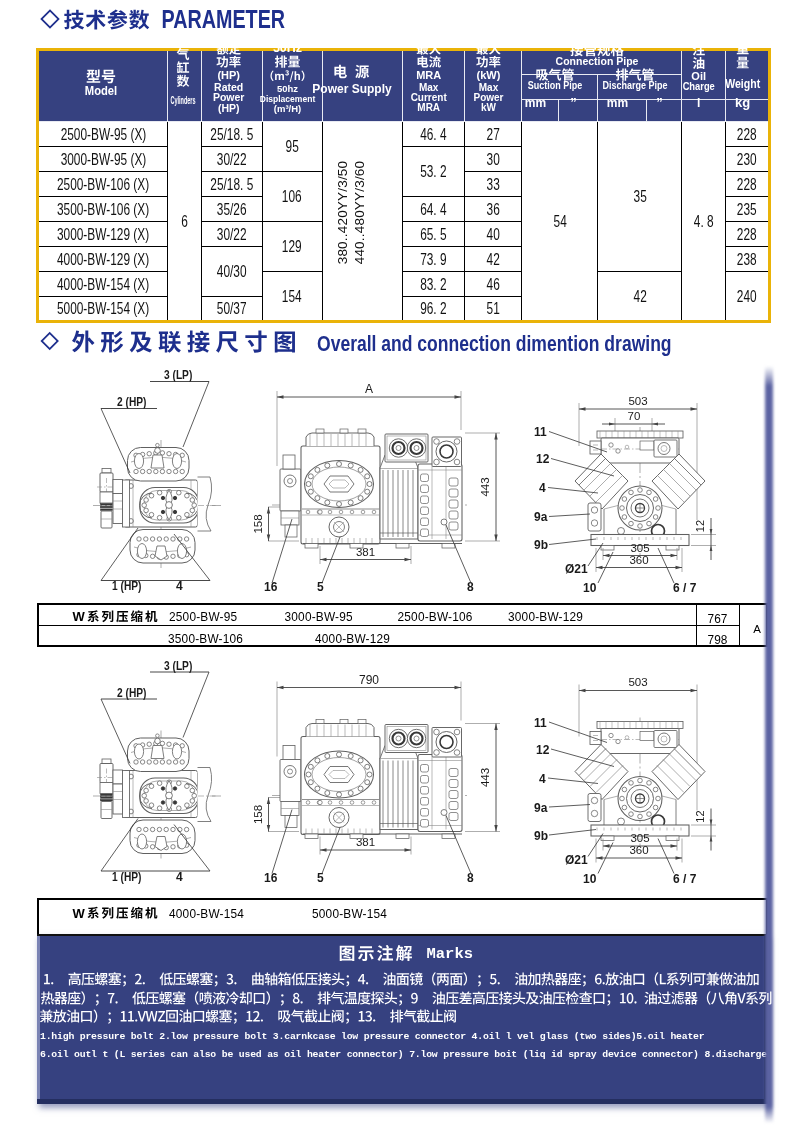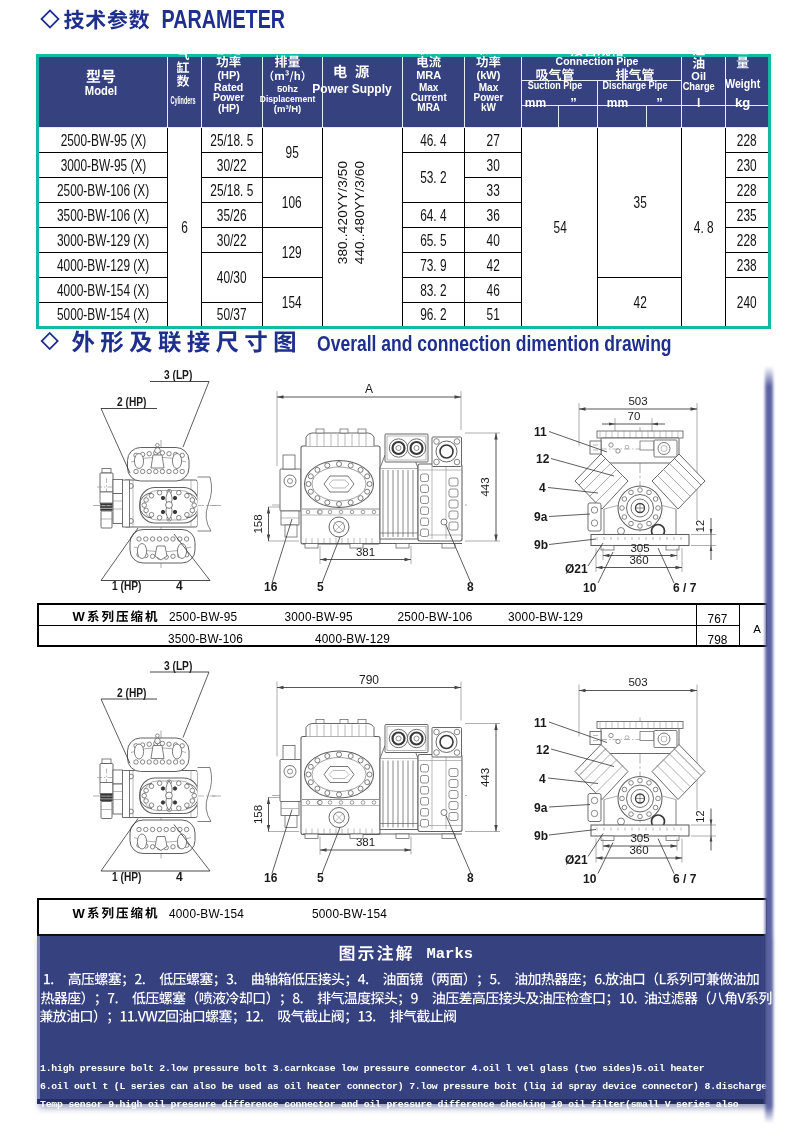--- a/index.html
+++ b/index.html
@@ -1,27 +1,27 @@
 <!DOCTYPE html>
 <html><head><meta charset="utf-8"><style>
 html,body{margin:0;padding:0;background:#fff}
 #page{position:relative;width:800px;height:1137px;background:#fff;overflow:hidden;
  font-family:"Liberation Sans",sans-serif}
-#mt{position:absolute;left:36px;top:54px;border-collapse:collapse;table-layout:fixed;
- border:3px solid #14b8a6}
+#mt{position:absolute;left:36px;top:48px;border-collapse:collapse;table-layout:fixed;
+ border:3px solid #eab308}
 #mt td{border:1px solid #000;padding:0;text-align:center;vertical-align:middle;overflow:hidden}
 #mt tr.h td{background:#364180;border:1.4px solid #e8eaf2}
 #mt tr{height:25px}
 #mt .n{display:inline-block;font-size:16.5px;transform:scale(0.72,1);white-space:nowrap;
  font-family:"Liberation Sans",sans-serif;color:#111;letter-spacing:0}
 
 #fbox{position:absolute;left:37px;top:933.5px;width:727px;height:163.4px;background:#364180;
  border-top:2.6px solid #111;border-bottom:5.5px solid #242e60;border-right:4px solid #242e60;
  box-shadow:inset 3px 0 0 #7a83b4, 2px 4px 6px rgba(70,80,140,0.55)}
-#eng{position:absolute;left:40px;top:1060px;width:726px;font-family:"Liberation Mono",monospace;
+#eng{position:absolute;left:40px;top:1028px;width:726px;font-family:"Liberation Mono",monospace;
  font-size:9.8px;font-weight:bold;color:#fff;line-height:17.8px;white-space:nowrap;letter-spacing:-0.2px}
 #rstrip{position:absolute;left:765px;top:366px;width:7.5px;height:757px;filter:blur(1.4px);background:linear-gradient(to bottom, rgba(91,99,162,0) 0px, rgba(91,99,162,1) 20px, rgba(91,99,162,1) 740px, rgba(91,99,162,0) 100%)}
 </style></head>
 <body>
 <div id="page">
 <table id="mt">
       <colgroup>
         <col style="width:130px">
         <col style="width:34px">
         <col style="width:57.5px">
@@ -133,21 +133,20 @@
     <div style="position:absolute;left:695.5px;top:603px;width:1.3px;height:44px;background:#000"></div>
     <div style="position:absolute;left:739px;top:603px;width:1.3px;height:44px;background:#000"></div>
     <div style="position:absolute;left:765.6px;top:603px;width:2.4px;height:44px;background:#000"></div>
     <div style="position:absolute;left:37px;top:897.5px;width:731px;height:2.4px;background:#000"></div>
     <div style="position:absolute;left:37px;top:897.5px;width:1.5px;height:36px;background:#000"></div>
     <div style="position:absolute;left:765.6px;top:897.5px;width:2.4px;height:36px;background:#000"></div>
     <div id="fbox"></div>
     <div id="eng">
       <div>1.high pressure bolt 2.low pressure bolt 3.carnkcase low pressure connector 4.oil l vel glass (two sides)5.oil heater</div>
       <div>6.oil outl t (L series can also be used as oil heater connector) 7.low pressure boit (liq id spray device connector) 8.discharge</div>
-      <div>Temp sensor 9.high oil pressure difference connector and oil pressure difference checking 10 oil filter(small V series also</div>
     </div>
 <div id="rstrip"></div>
 <svg width="800" height="1137" viewBox="0 0 800 1137" style="position:absolute;left:0;top:0;z-index:30;pointer-events:none">
 <defs>
         <path id="g0" d="M90 -814H547V-709H90ZM56 -604H569V-498H56ZM46 -54H951V57H46ZM148 -243H851V-134H148ZM364 -773H476V-305H364ZM438 -322H561V28H438ZM611 -792H721V-452H611ZM794 -838H908V-409Q908 -368 899 -345Q889 -322 861 -308Q833 -296 794 -293Q755 -290 702 -290Q699 -313 688 -343Q678 -374 666 -395Q700 -394 732 -394Q765 -394 775 -395Q787 -395 791 -398Q794 -401 794 -411ZM169 -772H279V-593Q279 -539 267 -480Q254 -421 218 -369Q182 -316 113 -278Q105 -290 91 -306Q76 -322 61 -338Q45 -354 35 -362Q96 -394 124 -432Q152 -471 161 -513Q169 -556 169 -596Z"></path>
         <path id="g1" d="M292 -710V-617H700V-710ZM172 -815H828V-513H172ZM53 -450H943V-341H53ZM250 -267H739V-158H250ZM703 -267H833Q833 -267 832 -257Q831 -248 830 -237Q828 -225 827 -217Q817 -140 806 -87Q794 -34 780 -2Q765 30 747 47Q725 68 699 75Q673 83 637 85Q608 86 562 87Q516 87 464 84Q462 58 451 26Q439 -6 422 -30Q473 -26 522 -24Q571 -23 594 -23Q611 -23 622 -24Q633 -26 642 -32Q656 -42 666 -68Q677 -94 686 -140Q695 -185 703 -251ZM261 -408 390 -390Q379 -351 365 -309Q352 -266 339 -227Q326 -188 314 -158H176Q190 -191 205 -234Q220 -277 235 -322Q249 -367 261 -408Z"></path>
         <path id="g2" d="M249 -751H931V-650H249ZM260 -603H848V-505H260ZM151 -452H712V-349H151ZM239 -850 359 -821Q332 -743 293 -669Q255 -595 210 -533Q165 -470 117 -424Q106 -434 86 -448Q66 -462 46 -475Q25 -488 10 -496Q84 -557 144 -651Q204 -745 239 -850ZM662 -452H785Q785 -385 788 -323Q791 -260 797 -208Q803 -155 813 -115Q823 -76 837 -54Q852 -33 871 -33Q883 -33 888 -68Q892 -103 893 -164Q911 -144 932 -123Q954 -103 973 -90Q967 2 944 44Q921 87 864 87Q799 87 760 44Q721 1 700 -74Q680 -149 672 -246Q664 -344 662 -452Z"></path>
         <path id="g3" d="M33 -500H500V-395H33ZM129 -747H467V-642H129ZM373 -325H468V52H373ZM208 -685H315V-62H208ZM125 -864 234 -843Q223 -784 205 -724Q187 -665 166 -612Q144 -559 120 -520Q110 -528 92 -538Q75 -549 56 -559Q37 -569 23 -575Q58 -629 84 -707Q110 -784 125 -864ZM56 -69Q125 -74 222 -85Q319 -95 422 -105L425 -11Q327 4 231 18Q135 32 57 44ZM56 -324H151V-28L56 -9ZM502 -766H952V-651H502ZM491 -81H969V34H491ZM659 -725H782V-22H659Z"></path>
         <path id="g4" d="M60 -335H444V-238H60ZM43 -672H534V-578H43ZM424 -838 525 -798Q500 -764 477 -732Q454 -699 434 -676L358 -710Q369 -728 381 -751Q393 -773 405 -796Q416 -819 424 -838ZM233 -851H344V-399H233ZM67 -797 153 -833Q173 -804 190 -769Q207 -735 213 -708L123 -669Q118 -695 102 -731Q86 -767 67 -797ZM236 -634 314 -587Q290 -547 251 -507Q213 -467 170 -432Q126 -397 84 -373Q74 -393 56 -419Q39 -445 22 -461Q63 -478 104 -505Q144 -533 180 -566Q215 -600 236 -634ZM329 -609Q343 -603 368 -589Q392 -575 421 -558Q449 -542 473 -528Q496 -514 506 -506L443 -423Q429 -437 407 -455Q385 -474 360 -494Q335 -514 312 -532Q289 -550 272 -562ZM604 -665H959V-554H604ZM612 -847 722 -831Q707 -730 684 -635Q661 -540 628 -458Q595 -377 551 -316Q543 -326 527 -341Q511 -356 494 -370Q478 -384 465 -392Q505 -444 534 -516Q563 -588 582 -673Q602 -757 612 -847ZM789 -597 900 -588Q879 -417 835 -287Q792 -157 713 -63Q635 31 511 94Q506 82 495 64Q484 45 471 26Q459 8 449 -3Q562 -54 631 -135Q700 -217 738 -332Q775 -446 789 -597ZM671 -575Q692 -451 731 -341Q770 -231 832 -147Q894 -62 982 -13Q963 2 940 30Q917 58 904 81Q809 20 744 -74Q679 -168 638 -291Q597 -413 572 -557ZM80 -147 150 -216Q205 -195 264 -166Q322 -137 375 -107Q428 -77 466 -51L395 27Q359 -1 306 -33Q253 -65 194 -95Q135 -125 80 -147ZM407 -335H427L445 -339L510 -315Q479 -202 417 -122Q355 -43 270 8Q184 59 80 87Q72 67 56 40Q41 12 26 -3Q119 -24 197 -65Q274 -106 329 -170Q383 -234 407 -320ZM80 -147Q103 -180 128 -222Q152 -263 174 -308Q196 -353 211 -393L317 -374Q299 -330 277 -284Q254 -238 231 -197Q207 -155 186 -123Z"></path>
         <path id="g5" d="M516 -793H965V-689H516ZM691 -729 793 -706Q777 -664 761 -625Q745 -586 731 -557L640 -580Q649 -601 659 -627Q668 -653 677 -680Q686 -707 691 -729ZM524 -604H934V-138H831V-513H623V-134H524ZM680 -477H781Q779 -357 771 -265Q762 -173 735 -104Q709 -36 653 13Q598 62 504 95Q496 75 479 50Q461 24 445 10Q529 -18 576 -57Q623 -97 644 -154Q666 -211 672 -290Q678 -370 680 -477ZM741 -60 802 -135Q831 -114 866 -89Q900 -64 931 -39Q962 -15 982 5L918 89Q899 68 869 42Q838 15 805 -11Q771 -38 741 -60ZM43 -752H500V-576H392V-656H146V-576H43ZM115 -229H456V81H347V-136H219V81H115ZM149 -38H389V55H149ZM193 -642 298 -622Q263 -557 211 -498Q160 -439 85 -389Q78 -402 66 -416Q54 -431 42 -445Q29 -459 18 -466Q81 -503 125 -550Q170 -598 193 -642ZM232 -578H398V-489H187ZM381 -578H405L426 -581L490 -538Q451 -453 385 -386Q320 -319 238 -271Q157 -223 69 -195Q66 -211 59 -233Q52 -255 43 -276Q35 -296 27 -308Q106 -328 176 -364Q246 -400 300 -449Q354 -499 381 -560ZM192 -823 306 -847Q320 -817 338 -781Q355 -745 364 -721L245 -692Q237 -717 222 -754Q207 -792 192 -823ZM132 -394 210 -465Q245 -448 288 -427Q331 -407 374 -385Q418 -364 457 -343Q495 -322 523 -305L440 -224Q415 -241 378 -262Q340 -284 298 -307Q255 -330 212 -353Q169 -376 132 -394Z"></path>

